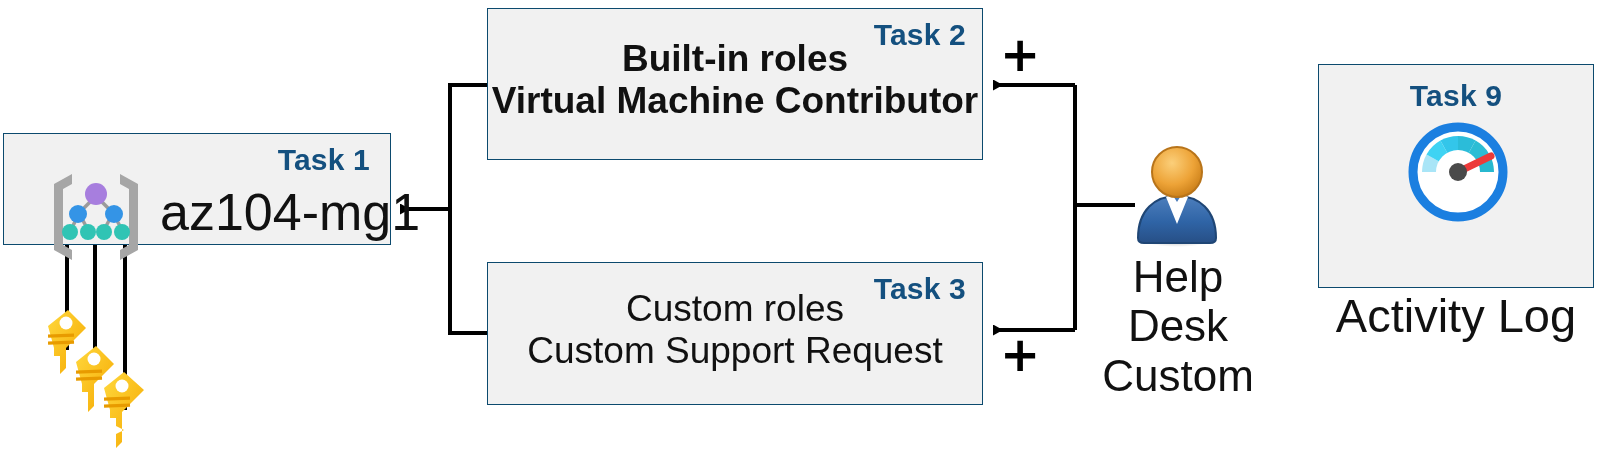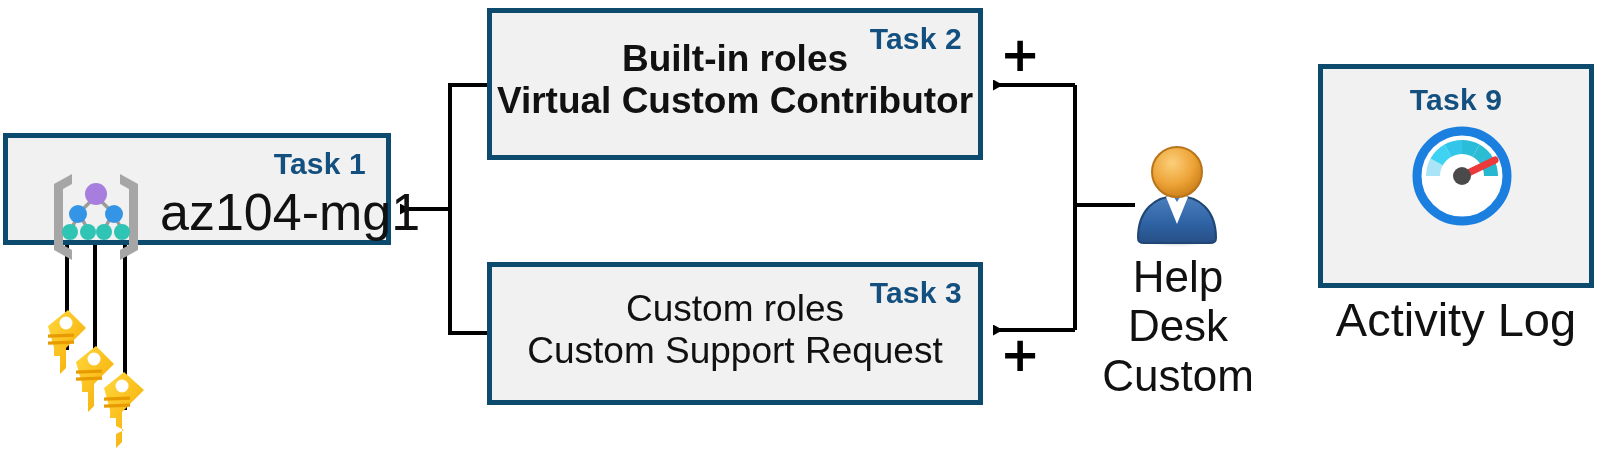--- a/index.html
+++ b/index.html
@@ -16,21 +16,21 @@
     width: 1606px;
     height: 449px;
     background: #ffffff;
     overflow: hidden;
   }
 
   
   .task-box {
     position: absolute;
     background: #f1f1f1;
-    border: 5px solid #0c4a6e;
+    border: 1px solid #0c4a6e;
     box-sizing: border-box;
   }
   .task-label {
     position: absolute;
     color: #14507f;
     font-weight: bold;
     font-size: 30px;
     line-height: 1;
     letter-spacing: .2px;
     white-space: nowrap;
@@ -209,21 +209,21 @@
         <rect x="12" y="32" width="26" height="3.2" fill="#e89b00" transform="rotate(-2 25 33)"></rect>
       </g>
     </g>
   </svg>
 
   <div class="task-box" id="task2">
     <span class="task-label" id="task2-label">Task 2</span>
   </div>
   <div class="body-text" id="task2-lines">
     <span class="l">Built-in roles</span>
-    <span class="l">Virtual Custom Contributor</span>
+    <span class="l">Virtual Machine Contributor</span>
   </div>
 
   <div class="task-box" id="task3">
     <span class="task-label" id="task3-label">Task 3</span>
   </div>
   <div class="body-text" id="task3-lines">
     <span class="l">Custom roles</span>
     <span class="l">Custom Support Request</span>
   </div>
 

